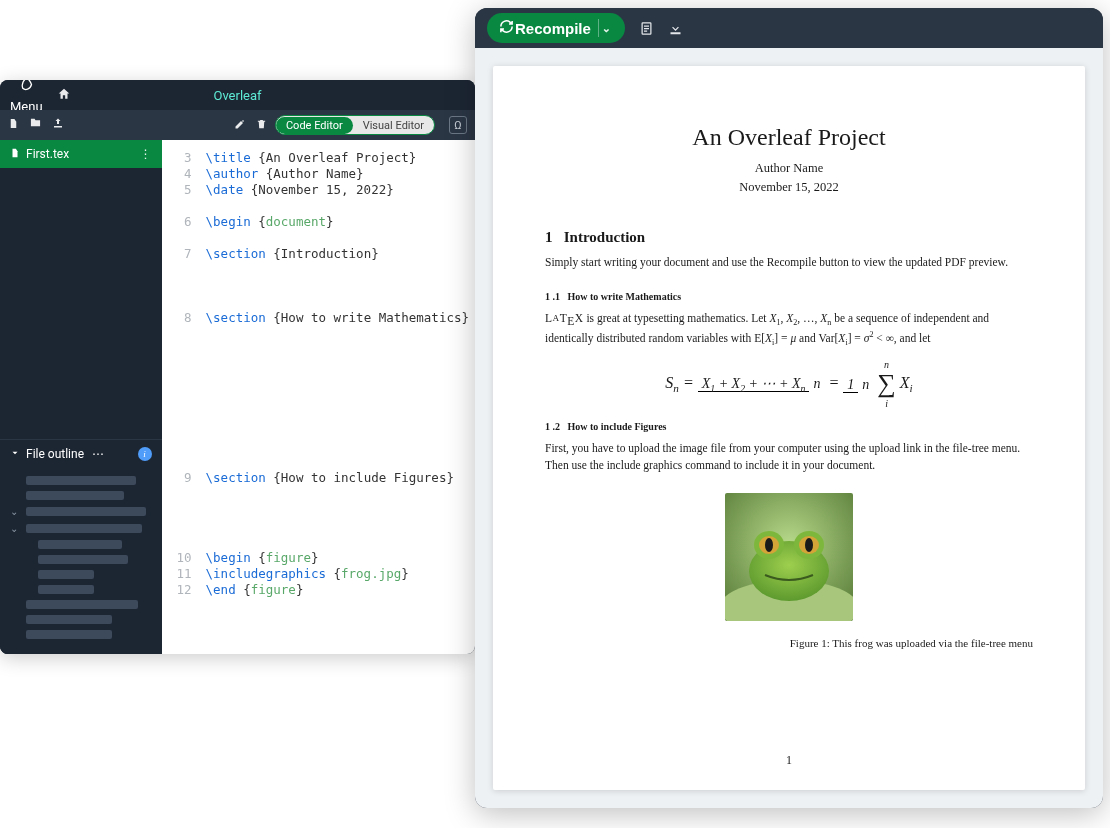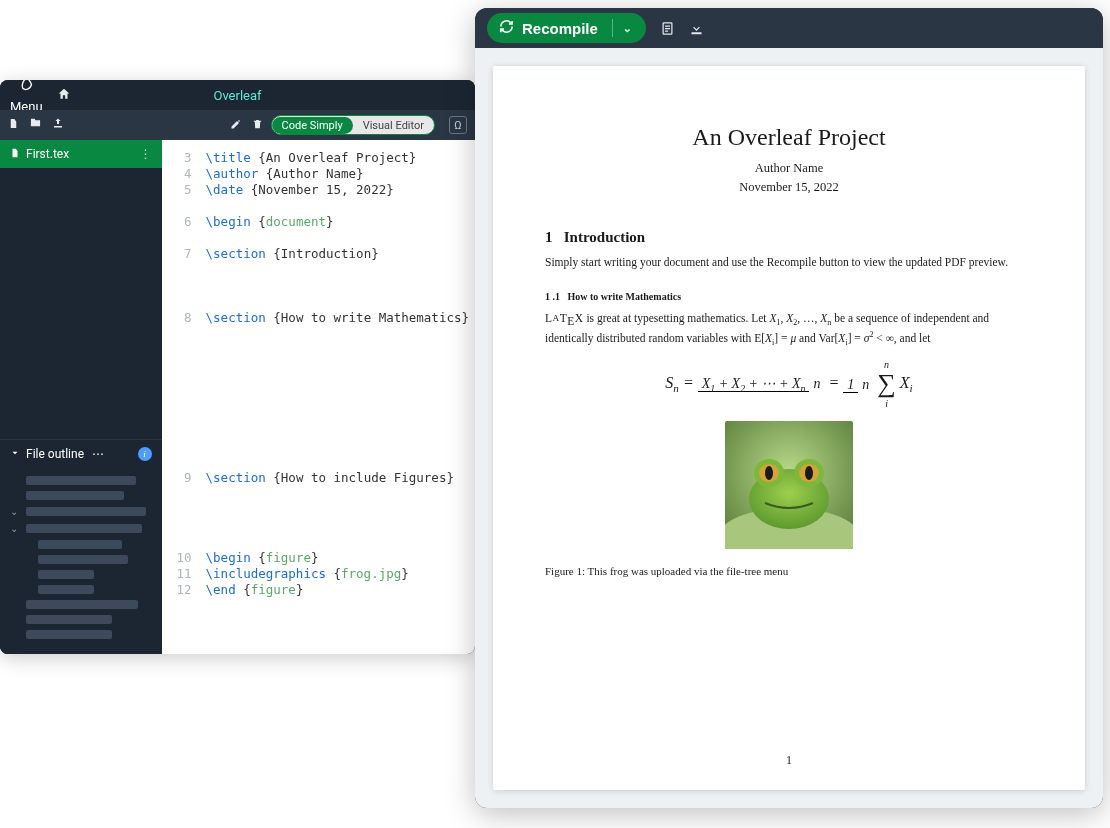--- a/index.html
+++ b/index.html
@@ -44,42 +44,42 @@
 .gutter div { height: 16px; }
 .codelines { flex: 1; padding: 10px 6px; color: #333; white-space: pre; }
 .codelines .line { height: 16px; }
 .cmd { color: #1a6bd6; }
 .arg { color: #59a869; }
 .brace { color: #333; }
 
 
 .pdf-window { position: absolute; left: 475px; top: 8px; width: 628px; height: 800px; background: #2b3645; border-radius: 12px; overflow: hidden; box-shadow: 0 6px 30px rgba(0,0,0,0.25); display: flex; flex-direction: column; }
 .pdf-toolbar { height: 40px; background: #2b3645; display: flex; align-items: center; padding: 0 12px; gap: 14px; }
-.recompile-btn { background: #098842; color: #fff; border: none; border-radius: 18px; height: 30px; padding: 0 14px 0 12px; display: flex; align-items: center; gap: 8px; font-size: 15px; font-weight: 600; cursor: pointer; }
+.recompile-btn { background: #098842; color: #fff; border: none; border-radius: 18px; height: 30px; padding: 0 14px 0 12px; display: flex; align-items: center; gap: 1px; font-size: 15px; font-weight: 600; cursor: pointer; }
 .recompile-btn .sep { width: 1px; height: 18px; background: rgba(255,255,255,0.35); margin: 0 2px 0 6px; }
 .recompile-btn .chev { font-size: 11px; opacity: 0.9; }
 .pdf-toolbar .ticon { color: #e3e6ea; cursor: pointer; display: inline-flex; }
 
 .pdf-viewport { flex: 1; background: #eef1f4; padding: 18px; overflow: hidden; }
 .pdf-page { width: 100%; height: 100%; background: #fff; border-radius: 2px; box-shadow: 0 1px 6px rgba(0,0,0,0.15); padding: 58px 52px 30px 52px; font-family: "Georgia", "Times New Roman", serif; color: #1a1a1a; position: relative; }
 .pdf-title { text-align: center; font-size: 24px; font-weight: 500; margin-bottom: 10px; }
 .pdf-author { text-align: center; font-size: 12.5px; margin-bottom: 4px; }
 .pdf-date { text-align: center; font-size: 12.5px; margin-bottom: 34px; }
 .sec-h { font-size: 15px; font-weight: 700; margin-bottom: 8px; }
 .sec-p { font-size: 11.5px; line-height: 1.45; margin-bottom: 20px; }
 .subsec-h { font-size: 10px; font-weight: 700; margin-bottom: 8px; }
 .math-inline { font-family: "Georgia", serif; }
 .math-display { text-align: center; font-size: 16px; margin: 14px 0 22px 0; font-family: "Georgia", serif; font-style: italic; }
 .math-display .frac { display: inline-block; vertical-align: middle; text-align: center; }
 .math-display .frac .top { border-bottom: 1px solid #000; padding: 0 4px; font-size: 14px; }
 .math-display .frac .bot { padding: 0 4px; font-size: 14px; }
 .math-display .sig { font-size: 26px; display: inline-block; vertical-align: middle; position: relative; font-style: normal; }
 .math-display .sig .n { position: absolute; top: -10px; left: 50%; transform: translateX(-50%); font-size: 10px; font-style: italic; }
 .math-display .sig .i { position: absolute; bottom: -10px; left: 50%; transform: translateX(-50%); font-size: 10px; font-style: italic; }
-.figure { text-align: left; margin-top: 18px; }
+.figure { text-align: right; margin-top: 18px; }
 .figure .frog { width: 128px; height: 128px; margin: 0 auto; border-radius: 2px; overflow: hidden; }
 .figure .caption { font-size: 11px; margin-top: 16px; }
 .pagenum { position: absolute; bottom: 22px; left: 50%; transform: translateX(-50%); font-size: 12px; }
 sub { font-size: 0.7em; }
 sup { font-size: 0.7em; }
 </style>
 </head>
 <body>
 
 <div class="editor-window">
@@ -115,21 +115,21 @@
     <div class="spacer"></div>
     <div class="right-icons">
       <span><svg width="12" height="12" viewBox="0 0 24 24" fill="#fff">
             <path d="M3 17l11-11 4 4L7 21H3v-4z M18 4l2 2-2 2-2-2 2-2z"></path>
           </svg></span>
       <span><svg width="11" height="12" viewBox="0 0 24 24" fill="#fff">
             <path d="M6 7h12l-1 14H7L6 7z M9 3h6v2H9z M4 5h16v2H4z"></path>
           </svg></span>
     </div>
     <div class="editor-toggle">
-      <div class="opt active">Code Simply</div>
+      <div class="opt active">Code Editor</div>
       <div class="opt">Visual Editor</div>
     </div>
     <span class="omega">Ω</span>
   </div>
 
   <div class="editor-body">
     <div class="file-sidebar">
       <div class="file-item">
         <span><svg width="10" height="12" viewBox="0 0 24 24" fill="#fff">
               <path d="M14 2H6v20h12V8l-4-6z"></path>
@@ -273,20 +273,22 @@
 
       <div class="math-display">
         <i>S<sub>n</sub></i> =
         <span class="frac"><span class="top"><i>X</i><sub>1</sub> + <i>X</i><sub>2</sub> + ⋯ + <i>X<sub>n</sub></i></span><span class="bot"><i>n</i></span></span>
         =
         <span class="frac"><span class="top">1</span><span class="bot"><i>n</i></span></span>
         <span class="sig"><span class="n">n</span>∑<span class="i">i</span></span>
         <i>X<sub>i</sub></i>
       </div>
 
+      <div class="subsec-h"><span>1 .2</span>&nbsp;&nbsp;&nbsp;<span>How to include Figures</span></div>
+      <div class="sec-p">First, you have to upload the image file from your computer using the upload link in the file-tree menu. Then use the include graphics command to include it in your document.</div>
 
       <div class="figure">
         <div class="frog">
           <svg width="128" height="128" viewBox="0 0 128 128">
             <defs>
               <radialGradient id="bg" cx="50%" cy="40%" r="70%">
                   <stop offset="0%" stop-color="#b7d98a"></stop>
                   <stop offset="100%" stop-color="#5a7d3a"></stop>
                 </radialGradient>
               <radialGradient id="body" cx="50%" cy="40%" r="60%">

